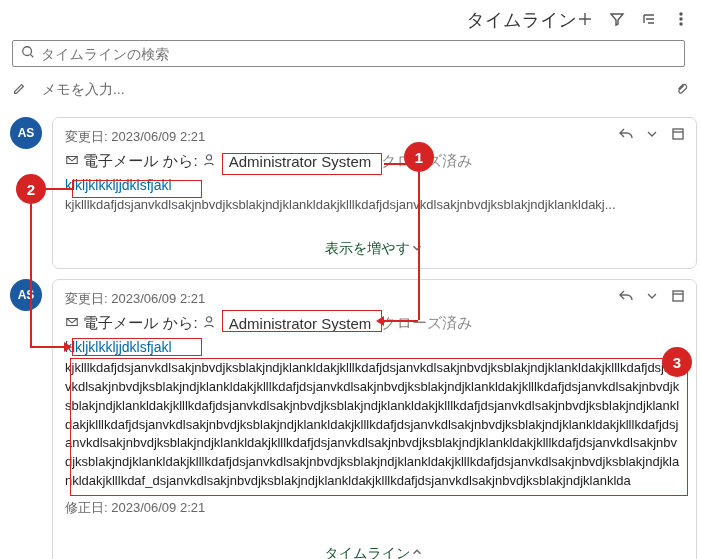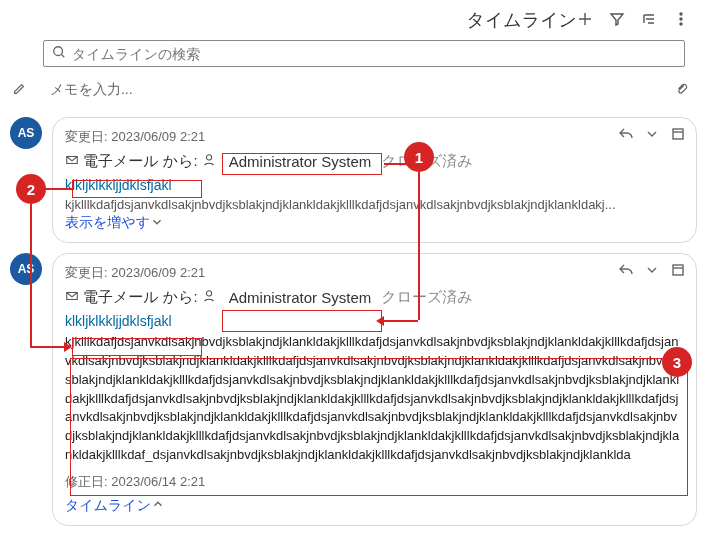--- a/index.html
+++ b/index.html
@@ -1,40 +1,40 @@
 <!DOCTYPE html>
 <html><head>
 <meta charset="utf-8">
 <style>
   * { box-sizing: border-box; margin: 0; padding: 0; }
   body { font-family: "Segoe UI", "Yu Gothic UI", sans-serif; font-size: 14px; color: #333; background: #fff; width: 701px; height: 559px; overflow: hidden; position: relative; }
   .top-bar { display: flex; align-items: center; padding: 8px 12px; }
   .top-title { flex: 1; font-size: 18px; text-align: right; }
   .top-icons { display: flex; gap: 16px; align-items: center; }
   .top-icons svg { width: 16px; height: 16px; stroke: #555; fill: none; stroke-width: 1.4; }
-  .search-row { padding: 0 16px 6px 12px; margin-left: 31px; }
+  .search-row { padding: 0 16px 6px 12px; }
   .search-box { display: flex; align-items: center; border: 1px solid #888; border-radius: 2px; padding: 4px 8px; gap: 6px; }
   .search-box svg { width: 14px; height: 14px; stroke: #666; fill: none; stroke-width: 1.5; }
   .search-input { flex: 1; border: none; outline: none; font-size: 14px; color: #666; }
-  .note-row { display: flex; align-items: center; padding: 8px 12px; gap: 24px; color: #666; }
+  .note-row { display: flex; align-items: center; padding: 8px 12px; gap: 16px; color: #666; }
   .note-row svg { width: 14px; height: 14px; stroke: #666; fill: none; stroke-width: 1.5; }
   .note-row .clip { margin-left: auto; }
   .content { padding: 0 4px 10px 10px; position: relative; }
   .item { display: flex; gap: 10px; margin-top: 10px; position: relative; }
   .avatar { width: 32px; height: 32px; border-radius: 50%; background: #1b5aa0; color: #fff; display: flex; align-items: center; justify-content: center; font-size: 12px; font-weight: 600; flex-shrink: 0; position: relative; z-index: 5; }
-  .card { flex: 1; border: 1px solid #d8d8d8; border-radius: 16px; padding: 10px 12px; position: relative; background: #fff; }
+  .card { flex: 1; border: 1px solid #d8d8d8; border-radius: 7px; padding: 10px 12px; position: relative; background: #fff; }
   .meta { color: #666; font-size: 13px; margin-bottom: 6px; }
   .mailrow { display: flex; align-items: center; gap: 4px; font-size: 15px; margin-bottom: 6px; flex-wrap: wrap; }
   .mailrow svg { width: 14px; height: 14px; stroke: #555; fill: none; stroke-width: 1.2; }
   .mailrow .who-wrap { display: inline-flex; align-items: center; gap: 13px; }
   .card-actions { position: absolute; top: 8px; right: 10px; display: flex; gap: 10px; align-items: center; }
   .card-actions svg { width: 16px; height: 16px; stroke: #666; fill: none; stroke-width: 1.4; }
   .subject { margin: 4px 0; color: #0369a1; word-break: break-all; }
   .body-trunc { color: #555; word-break: break-all; font-size: 13px; }
-  .expand { margin-top: 2px; display: flex; align-items: center; justify-content: flex-start; color: #1d4ed8; }
+  .expand { margin-top: 28px; display: flex; align-items: center; justify-content: center; color: #14532d; }
   .expand svg { width: 14px; height: 14px; stroke: #666; fill: none; stroke-width: 1.6; }
   .body-full { color: #222; word-break: break-all; font-size: 13px; line-height: 1.45; }
   .redbox { border: 1.5px solid #d62424; position: absolute; pointer-events: none; z-index: 10; }
   .tag { position: absolute; width: 30px; height: 30px; border-radius: 50%; background: #d62424; color: #fff; display: flex; align-items: center; justify-content: center; font-weight: 600; font-size: 15px; z-index: 20; }
   .redline { position: absolute; background: #d62424; z-index: 8; }
   .arrowhead { position: absolute; width: 0; height: 0; z-index: 9; }
   .arrow-right { border-top: 5px solid transparent; border-bottom: 5px solid transparent; border-left: 8px solid #d62424; }
   .arrow-left  { border-top: 5px solid transparent; border-bottom: 5px solid transparent; border-right: 8px solid #d62424; }
   .status-text { color: #888; }
 </style>
@@ -151,21 +151,21 @@
           <span><svg viewBox="0 0 16 16">
                 <circle cx="8" cy="5" r="3"></circle>
                 <path d="M3 14c1-3 9-3 10 0"></path>
               </svg></span>
           <span>Administrator System</span>
         </span>
         <span class="status-text" style="margin-left:6px;">クローズ済み</span>
       </div>
       <div class="subject">klkljklkkljjdklsfjakl</div>
       <div class="body-full">kjklllkdafjdsjanvkdlsakjnbvdjksblakjndjklankldakjklllkdafjdsjanvkdlsakjnbvdjksblakjndjklankldakjklllkdafjdsjanvkdlsakjnbvdjksblakjndjklankldakjklllkdafjdsjanvkdlsakjnbvdjksblakjndjklankldakjklllkdafjdsjanvkdlsakjnbvdjksblakjndjklankldakjklllkdafjdsjanvkdlsakjnbvdjksblakjndjklankldakjklllkdafjdsjanvkdlsakjnbvdjksblakjndjklankldakjklllkdafjdsjanvkdlsakjnbvdjksblakjndjklankldakjklllkdafjdsjanvkdlsakjnbvdjksblakjndjklankldakjklllkdafjdsjanvkdlsakjnbvdjksblakjndjklankldakjklllkdafjdsjanvkdlsakjnbvdjksblakjndjklankldakjklllkdafjdsjanvkdlsakjnbvdjksblakjndjklankldakjklllkdafjdsjanvkdlsakjnbvdjksblakjndjklankldakjklllkdafjdsjanvkdlsakjnbvdjksblakjndjklankldakjklllkdaf_dsjanvkdlsakjnbvdjksblakjndjklankldakjklllkdafjdsjanvkdlsakjnbvdjksblakjndjklanklda</div>
-      <div class="meta" style="margin-top:8px;">修正日: 2023/06/14 2:21</div>
+      <div class="meta" style="margin-top:8px;">修正日: 2023/06/09 2:21</div>
       <div class="expand">
         <span>タイムライン</span>
         <span><svg viewBox="0 0 16 16">
               <path d="M4 10l4-4 4 4"></path>
             </svg></span>
       </div>
     </div>
   </div>
 
 </div>

